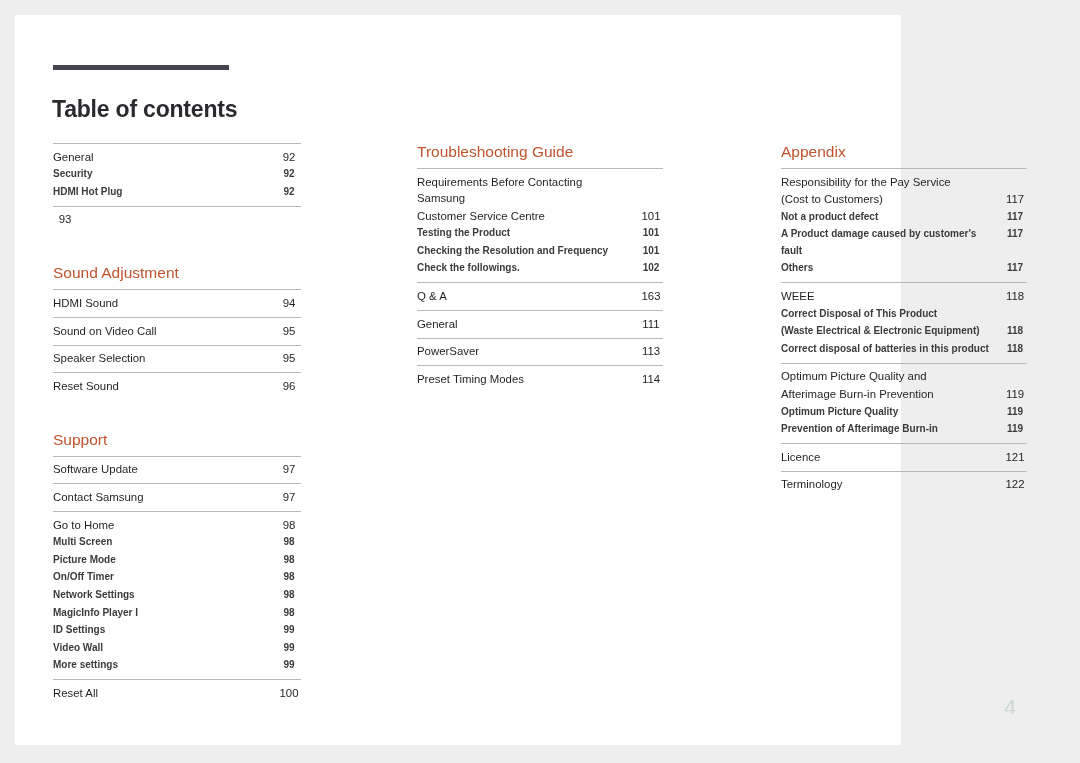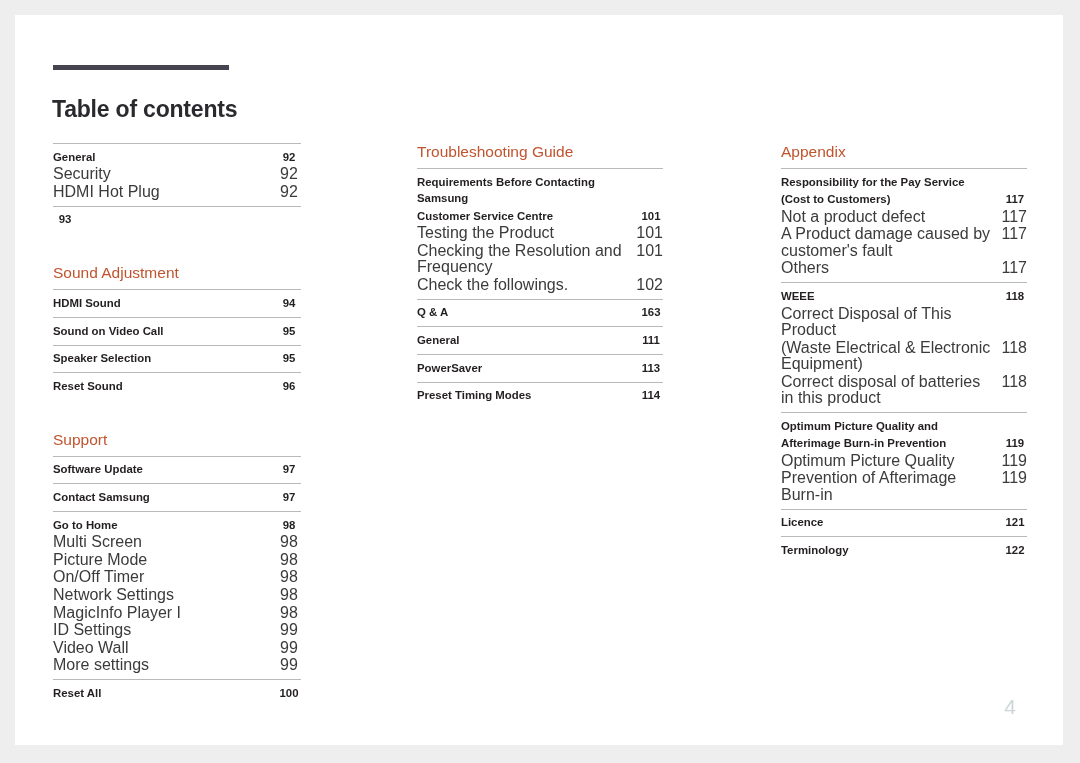--- a/index.html
+++ b/index.html
@@ -10,21 +10,21 @@
     width: 1080px;
     height: 763px;
     background: #efeeee;
     font-family: "Liberation Sans", sans-serif;
     overflow: hidden;
   }
   .page {
     position: absolute;
     left: 15px;
     top: 15px;
-    width: 1048px;
+    width: 886px;
     height: 730px;
     background: #ffffff;
   }
   .title-rule {
     position: absolute;
     left: 38px;
     top: 50px;
     width: 176px;
     height: 5px;
     background: #45444f;
@@ -83,29 +83,29 @@
     flex: 1 1 auto;
     padding-right: 6px;
   }
   .entry .pnum {
     flex: 0 0 auto;
     text-align: center;
     min-width: 24px;
   }
   .entry.main .label,
   .entry.main .pnum {
-    font-weight: bold;
+    font-weight: normal;
     color: #231f20;
     font-size: 11.4px;
   }
   .entry.sub .label,
   .entry.sub .pnum {
-    font-weight: normal;
+    font-weight: bold;
     color: #3b3b3b;
-    font-size: 16px;
+    font-size: 10px;
   }
   .entry .pnum.blank {
     visibility: hidden;
   }
   .folio {
     position: absolute;
     left: 975px;
     top: 680px;
     width: 40px;
     text-align: center;

